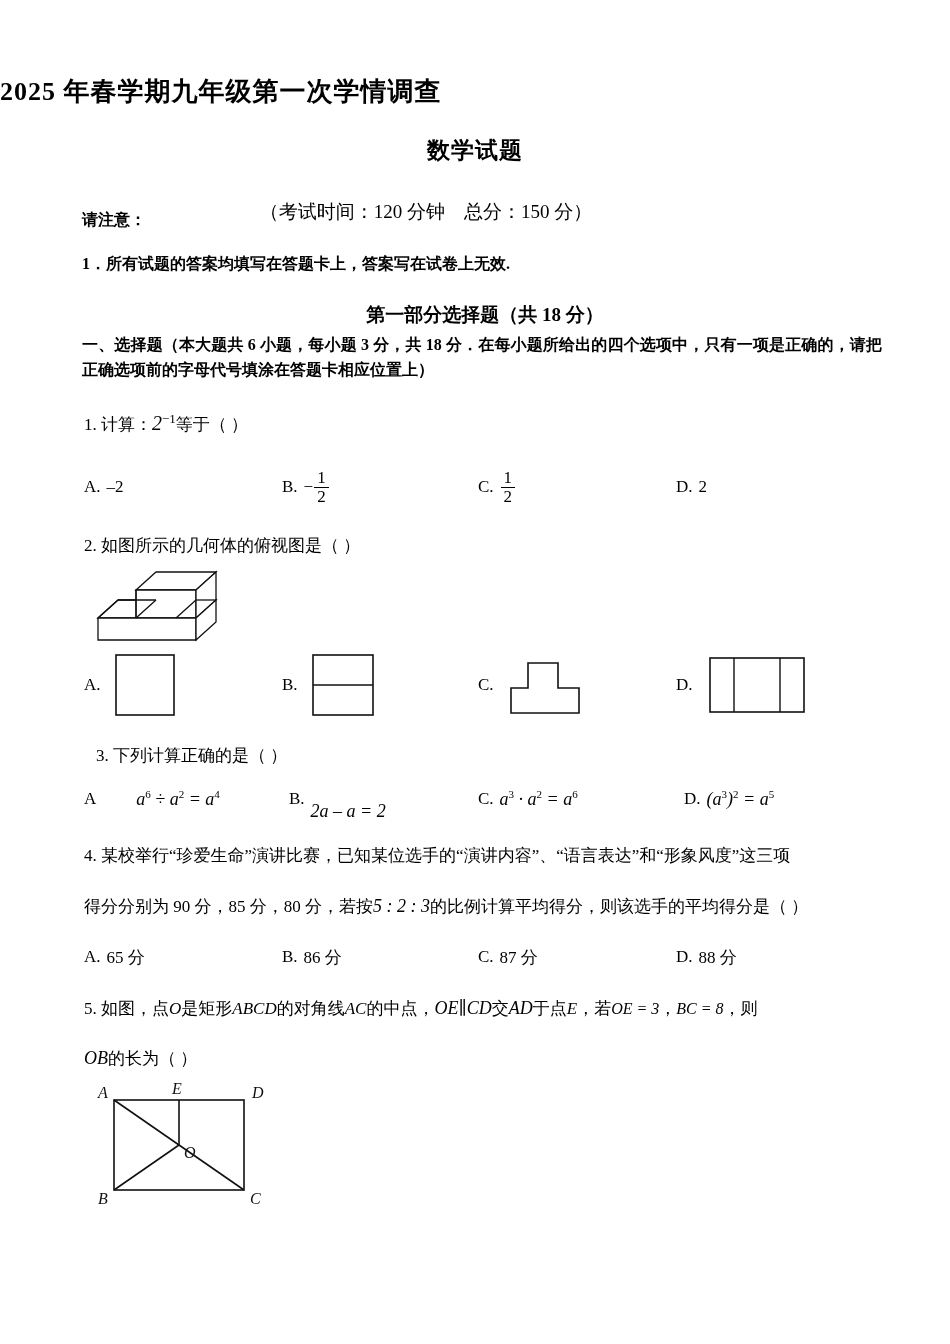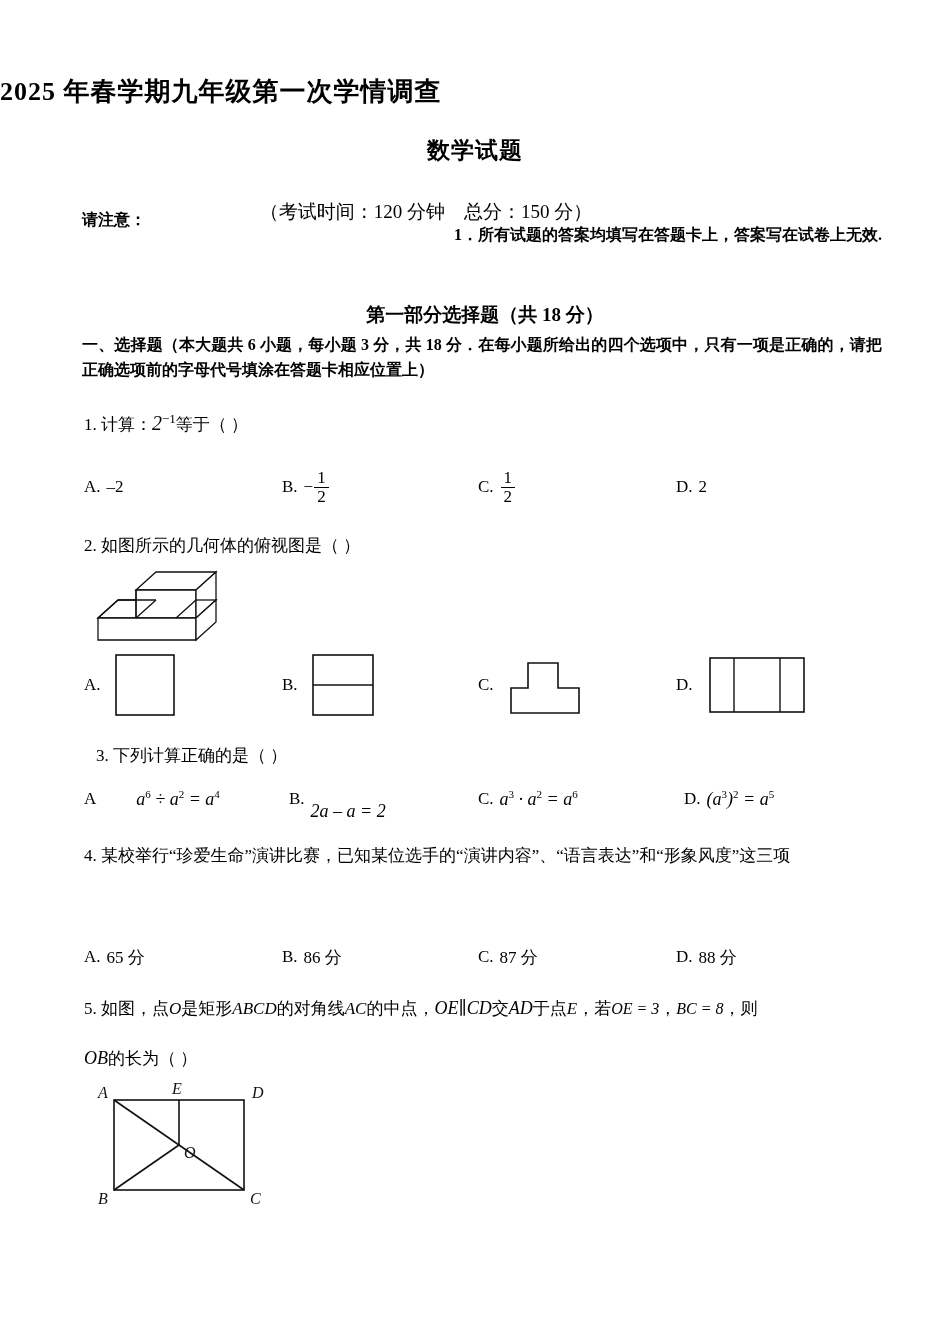--- a/index.html
+++ b/index.html
@@ -52,21 +52,21 @@
   
   .notice {
     position: absolute;
     left: 82px;
     width: 800px;
     font-size: 16px;
     font-weight: bold;
     line-height: 1.0;
   }
   .notice-head { top: 212px; }
-  .notice-1 { top: 227px; text-align: right; }
+  .notice-1 { top: 256px; }
   .notice-2 { top: 274px; }
   .italic { font-style: italic; }
 
   .part-head {
     position: absolute;
     left: 0; top: 302px;
     width: 950px;
     text-align: center;
     font-size: 19px;
     font-weight: bold;
@@ -271,20 +271,23 @@
     <span class="opt" style="left:600px;">
       <span class="lbl">D.</span>
       <span class="mi" style="font-size:18px;">(a<sup class="exn" style="font-size:11px;">3</sup>)<sup class="exn" style="font-size:11px;">2</sup> = a<sup class="exn" style="font-size:11px;">5</sup></span>
     </span>
   </div>
 
   <div class="q-stem" style="top:843px;">
     <span>4.</span>
     <span>某校举行“珍爱生命”演讲比赛，已知某位选手的“演讲内容”、“语言表达”和“形象风度”这三项</span>
   </div>
+  <div class="q4-line2" style="top:895px;">
+    <span>得分分别为 90 分，85 分，80 分，若按</span><span class="mi" style="font-size:18px;">5 : 2 : 3</span><span>的比例计算平均得分，则该选手的平均得分是（    ）</span>
+  </div>
 
   <div class="opt-row" style="top:940px;">
     <span class="opt" style="left:0px;">
       <span class="lbl">A.</span>
       <span>65 分</span>
     </span>
     <span class="opt" style="left:198px;">
       <span class="lbl">B.</span>
       <span>86 分</span>
     </span>

